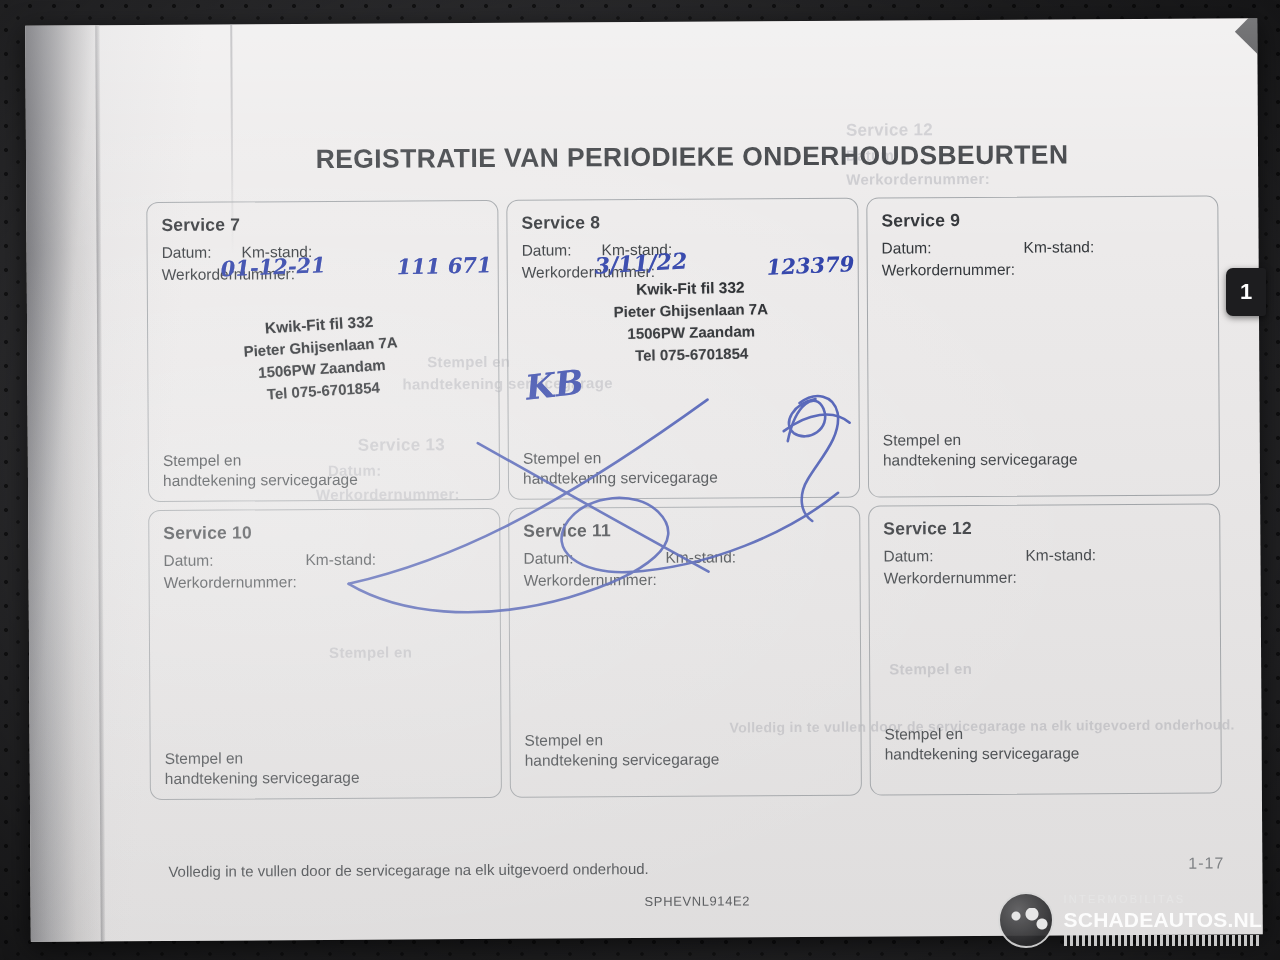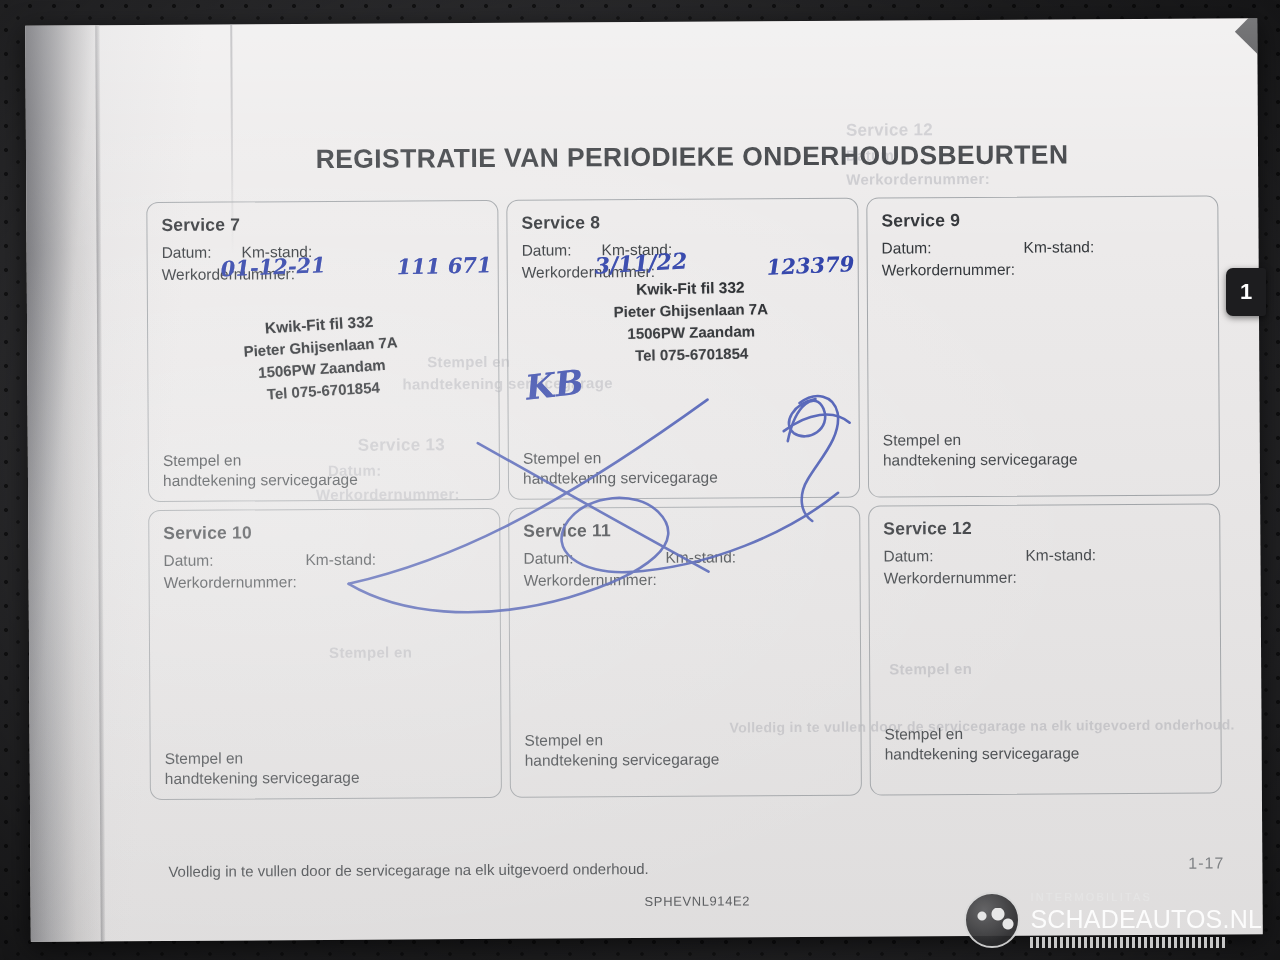--- a/index.html
+++ b/index.html
@@ -231,21 +231,21 @@
       radial-gradient(circle at 10px 8px, #e8e8e8 4px, rgba(0,0,0,0) 5px),
       radial-gradient(circle at 26px 6px, #e8e8e8 6px, rgba(0,0,0,0) 7px),
       radial-gradient(circle at 36px 16px, #e8e8e8 5px, rgba(0,0,0,0) 6px);
   }
   #wm-text { display: flex; flex-direction: column; line-height: 1; }
   #wm-small {
     font-size: 11px; color: #e6e6e6; letter-spacing: 2.2px;
     margin-bottom: 4px;
   }
   #wm-big {
-    font-size: 25px; font-weight: normal; color: #ffffff; letter-spacing: .2px;
+    font-size: 21px; font-weight: bold; color: #ffffff; letter-spacing: .2px;
   }
   #wm-bars {
     margin-top: 5px;
     height: 11px; width: 196px;
     background: repeating-linear-gradient(90deg, #d8d8d8 0 3px, rgba(0,0,0,0) 3px 6px);
   }
 </style>
 </head>
 <body>
 

